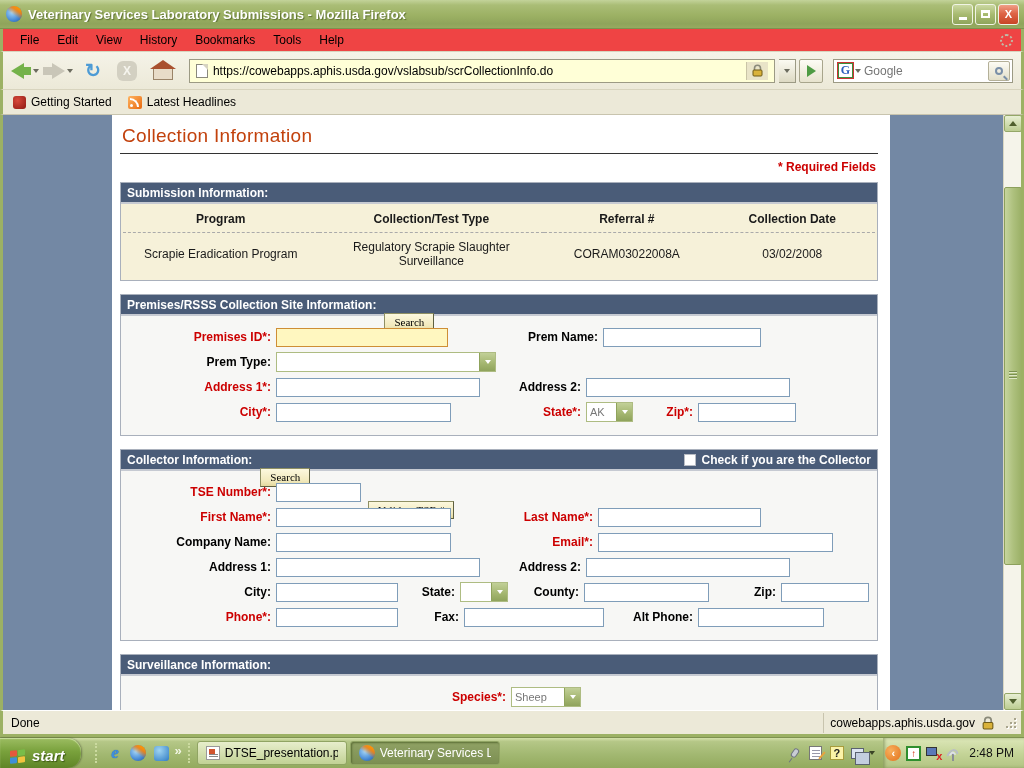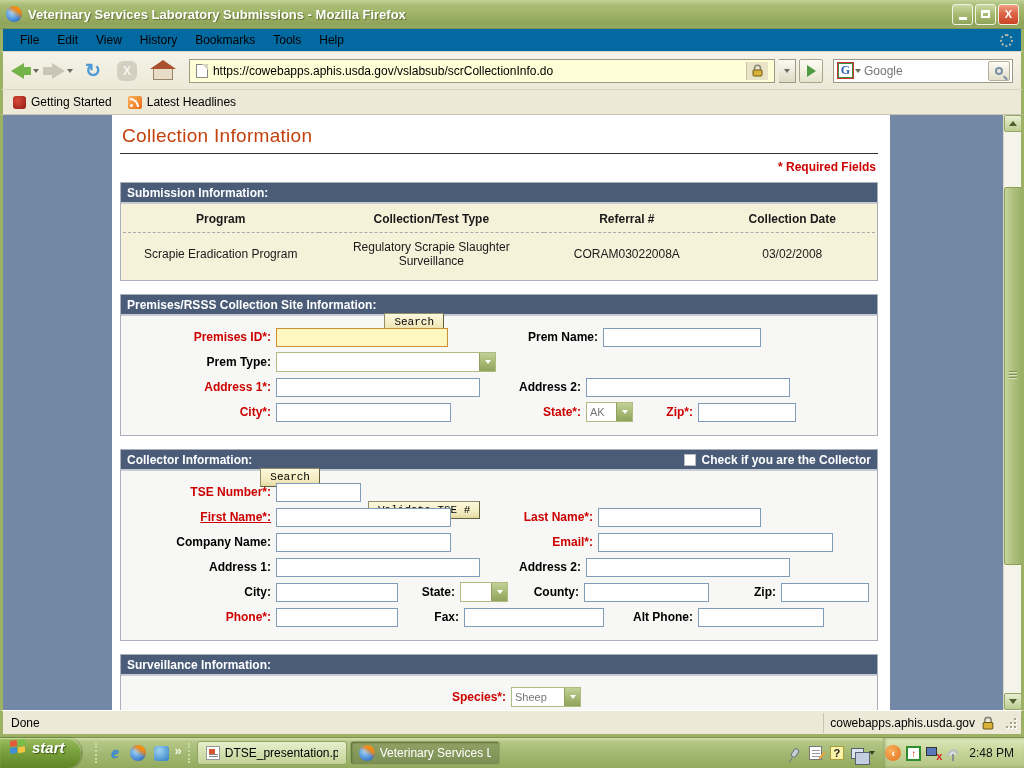--- a/index.html
+++ b/index.html
@@ -19,21 +19,21 @@
   .glyph-min { width:8px; height:3px; background:#fff; margin-top:8px; }
   .glyph-max { width:9px; height:8px; border:2px solid #fff; border-top-width:3px; }
 
   
   .ff-icon { position:relative; width:16px; height:16px; border-radius:50%; flex:0 0 16px;
     background:radial-gradient(circle at 38% 38%, #A8D8F8 0%, #4D8FD8 55%, #1C4F9E 100%); }
   .ff-icon::after { content:''; position:absolute; inset:0; border-radius:50%;
     background:linear-gradient(215deg,#FF9500 16%, rgba(255,130,0,.85) 30%, rgba(255,130,0,0) 55%); }
 
   
-  .menubar { height:23px; flex:0 0 23px; background:#0369a1; border-bottom:1px solid #D8D4BE;
+  .menubar { height:23px; flex:0 0 23px; background:#ef4444; border-bottom:1px solid #D8D4BE;
     display:flex; align-items:center; padding:0 4px 0 8px; border-left:3px solid #9CB164; border-right:3px solid #9CB164; }
   .menu-item { font-size:12px; color:#000; padding:3px 9px; }
   .throbber { margin-left:auto; width:13px; height:13px; border:2px dotted #C0BCA8; border-radius:50%; margin-right:4px; }
 
   
   .navbar { height:38px; flex:0 0 38px; background:linear-gradient(180deg,#F5F3E8,#ECE9D8);
     border-bottom:1px solid #D8D4BE; display:flex; align-items:center; padding:0 8px;
     border-left:3px solid #9CB164; border-right:3px solid #9CB164; }
   .nav-ic { display:flex; align-items:center; justify-content:center; }
   .drop-caret { width:0; height:0; border-left:3px solid transparent; border-right:3px solid transparent;
@@ -93,21 +93,21 @@
   .sect { border:1px solid #A9B0BC; margin-bottom:13px; }
   .sect-head { background:#4A5C78; color:#fff; font-weight:bold; font-size:12px; height:21px;
     display:flex; align-items:center; padding:0 6px; border-bottom:2px solid #C6CAD2; }
   .beige-body { background:#F6F1D9; padding:4px 2px 8px 2px; }
   .form-body { background:#F7F7F5; padding:7px 0 9px 0; }
 
   .subm-table { width:100%; border-collapse:collapse; table-layout:fixed; }
   .subm-table th { font-size:12px; color:#1A1A1A; padding:4px 2px 6px 2px; border-bottom:1px dashed #AAA; }
   .subm-table td { font-size:12px; color:#1A1A1A; text-align:center; padding:7px 6px 4px 6px; }
 
-  .xp-button { font-size:11px; font-family:Liberation Mono, monospace; color:#000;
+  .xp-button { font-size:11px; font-family:Liberation Serif, serif; color:#000;
     background:linear-gradient(180deg,#FCF8DE 0%,#F1E9BC 70%,#E4D99F 100%);
     border:1px solid #8E8F63; border-right-color:#5F6040; border-bottom-color:#5F6040;
     padding:2px 9px; line-height:1.1;margin-top:36px; }
   .head-search { margin-left:8px; }
 
   .frow { display:flex; align-items:center; margin:3px 0; height:22px; }
   .lbl { font-weight:bold; font-size:12px; color:#000; text-align:right; padding-right:5px; white-space:nowrap; flex:0 0 auto; }
   .lbl.req { color:#CC0000; }
   .ti { height:19px; border:1px solid #7F9DB9; background:#fff; font-size:11px; padding:0 2px; flex:0 0 auto; }
   .ti.hl { background:#FFF7C0; border:1px solid #CE8E36; }
@@ -142,21 +142,21 @@
   .grip { width:12px; height:12px; margin-left:4px; position:relative; }
   .grip i { position:absolute; width:2px; height:2px; background:#A8A48C; box-shadow:1px 1px 0 #fff; }
   .grip i:nth-child(1){ right:1px; bottom:1px; } .grip i:nth-child(2){ right:5px; bottom:1px; } .grip i:nth-child(3){ right:1px; bottom:5px; }
   .grip i:nth-child(4){ right:9px; bottom:1px; } .grip i:nth-child(5){ right:5px; bottom:5px; } .grip i:nth-child(6){ right:1px; bottom:9px; }
 
   .lock-svg { display:block; }
 
   
   .taskbar { height:31px; flex:0 0 31px; display:flex; align-items:stretch;
     background:linear-gradient(180deg,#D3E0A9 0%,#B5C787 12%,#A2B871 55%,#93AA5E 100%); border-top:1px solid #7E9150; }
-  .startbtn { display:flex; align-items:center; padding:0 16px 12px 10px; margin-right:10px;
+  .startbtn { display:flex; align-items:flex-end; padding:0 16px 4px 10px; margin-right:10px;
     background:linear-gradient(180deg,#9CBD62 0%,#79A13C 45%,#5F8527 100%);
     border-radius:0 14px 14px 0; box-shadow:inset 0 1px 1px #C9DF9E, 1px 0 2px rgba(0,0,0,.35); }
   .start-label { color:#fff; font-weight:bold; font-style:italic; font-size:15px; margin-left:6px; text-shadow:1px 1px 1px #3E5A14; }
   .winflag { width:16px; height:14px; display:grid; grid-template-columns:7px 7px; grid-template-rows:6px 6px; gap:1px; transform:skewY(-6deg); }
   .winflag i { border-radius:1px; }
   .winflag i:nth-child(1){ background:#E3593C; } .winflag i:nth-child(2){ background:#79BD49; }
   .winflag i:nth-child(3){ background:#3F8FD6; } .winflag i:nth-child(4){ background:#F3C43F; }
   .ql-grip { width:5px; margin:5px 4px; border-left:2px dotted #CBDA9F; }
   .ql { display:flex; align-items:center; }
   .ql-ic { width:17px; height:17px; margin:0 3px; display:flex; align-items:center; justify-content:center; }
@@ -365,21 +365,21 @@
             <span>Check if you are the Collector</span>
           </span>
         </div>
         <div class="form-body">
           <div class="frow">
             <span class="lbl req" style="width:155px;">TSE Number*:</span>
             <input class="ti" style="width: 85px;">
             <button class="xp-button" style="margin-left:7px;">Validate TSE #</button>
           </div>
           <div class="frow">
-            <span class="lbl req" style="width:155px;text-decoration:underline;">First Name*:</span>
+            <span class="lbl req" style="width:155px;">First Name*:</span>
             <input class="ti" style="width: 175px;">
             <span class="lbl req" style="width:147px;">Last Name*:</span>
             <input class="ti" style="width: 163px;">
           </div>
           <div class="frow">
             <span class="lbl" style="width:155px;">Company Name:</span>
             <input class="ti" style="width: 175px;">
             <span class="lbl req" style="width:147px;">Email*:</span>
             <input class="ti" style="width: 235px;">
           </div>

